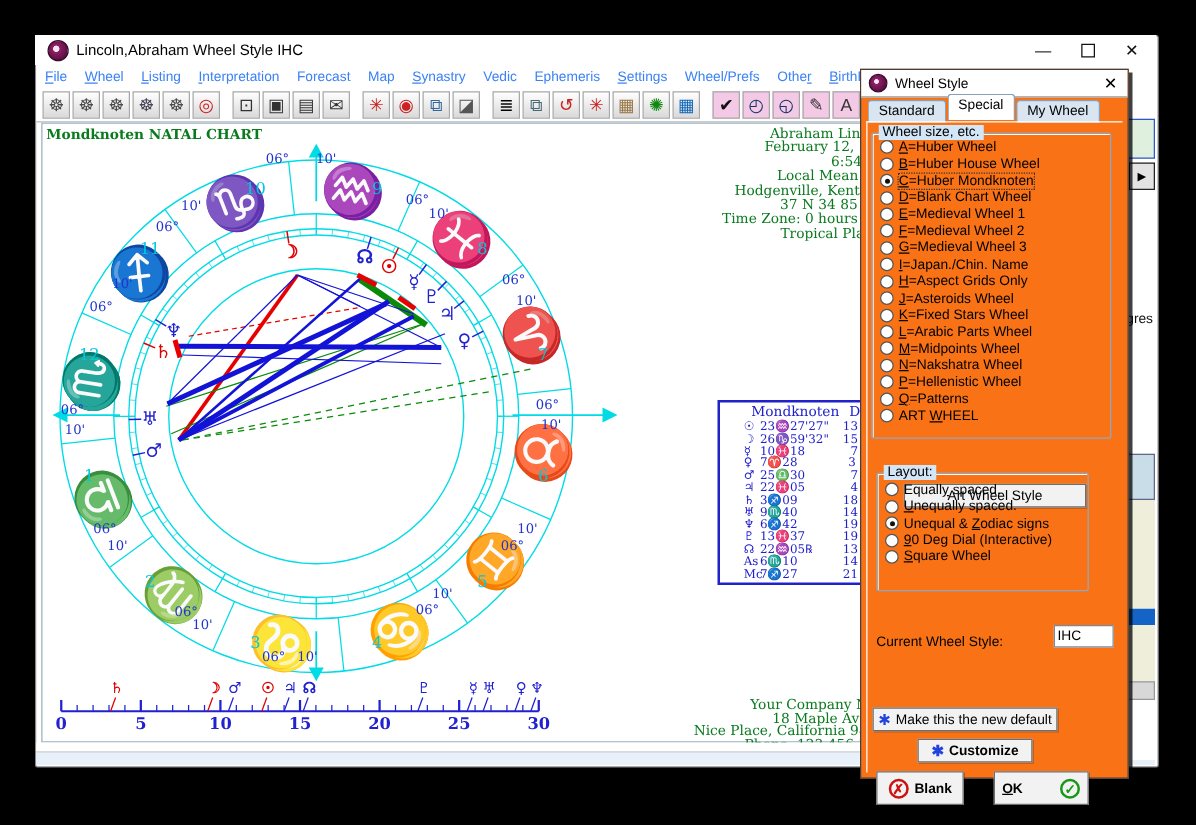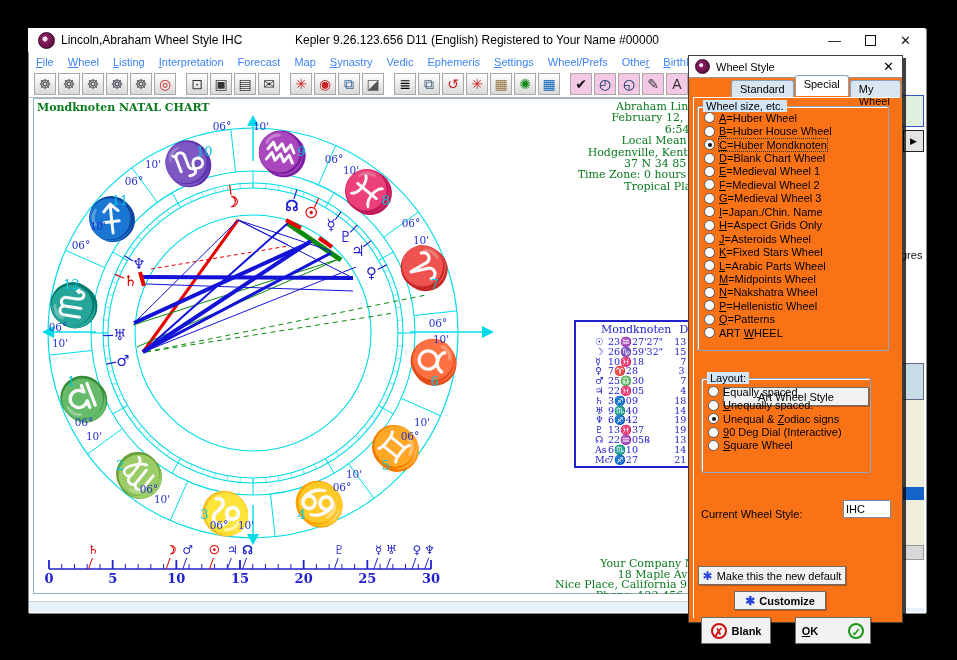--- a/index.html
+++ b/index.html
@@ -61,21 +61,21 @@
   .rp-gray{left:902px;top:545px;width:22px;height:15px;background:#d8d8d8;border:1px solid #999;}
   .rp-white2{left:902px;top:560px;width:22px;height:48px;background:#fff;border-left:1px solid #888;}
   
   .dlg{position:absolute;left:688px;top:55px;width:213px;height:566px;background:#f97316;
        border:1px solid #404040;box-shadow:3px 3px 0 rgba(0,0,0,.75);z-index:20;font-size:11px;color:#000;}
   .dlg-title{height:21px;background:#fff;border-bottom:1px solid #9a9a9a;display:flex;align-items:center;}
   .dlg-icon{width:13px;height:13px;border-radius:50%;margin:0 6px 0 6px;
             background:radial-gradient(circle at 40% 40%,#f3e6f0 15%,#8e1f66 20%,#5c1042 70%);
             border:1px solid #3a0a2a;}
   .dlg-close{margin-left:auto;margin-right:8px;font-size:13px;}
-  .tabs{position:absolute;left:5px;top:23px;display:flex;align-items:flex-end;height:19px;margin-left:37px;}
+  .tabs{position:absolute;left:5px;top:23px;display:flex;align-items:flex-end;height:19px;}
   .tab{padding:2px 8px 2px 8px;border:1px solid #8aa0b8;border-bottom:none;background:#dcead8;
        background:#d9e6f2;border-radius:3px 3px 0 0;margin-right:1px;height:13px;}
   .tab.sel{background:#fff;position:relative;top:-2px;height:16px;font-weight:bold;font-weight:normal;}
   .tab-panel{position:absolute;left:4px;top:41px;width:204px;height:520px;
              border-top:1px solid #fff;border-left:1px solid #fff;}
   .grp{position:absolute;border:1px solid #8fa8bf;border-radius:2px;box-shadow:inset 1px 1px 0 #ffffff;}
   .grp-label{position:absolute;top:-7px;left:5px;background:#d3e6f7;padding:0 3px;}
   .radio-row{display:flex;align-items:center;height:13.45px;}
   .rb{width:9px;height:9px;border-radius:50%;border:1px solid #555;background:#fff;margin:0 4px 0 6px;
       flex:0 0 auto;position:relative;}
@@ -96,21 +96,20 @@
 </style>
 </head>
 <body>
 
 <div class="screen">
   <div class="window"></div>
 
   <div class="titlebar">
     <span class="app-icon"></span>
     <span class="t-left">Lincoln,Abraham Wheel Style  IHC</span>
-    <span class="t-center">Kepler 9.26.123.656 D11  (English) Registered to Your Name  #00000</span>
     <span class="win-controls">
       <span>—</span>
       <span class="max-box"></span>
       <span>✕</span>
     </span>
   </div>
 
   <div class="menubar" id="menubar">
       <span class="menu-item"><u>F</u>ile</span>
       <span class="menu-item"><u>W</u>heel</span>

